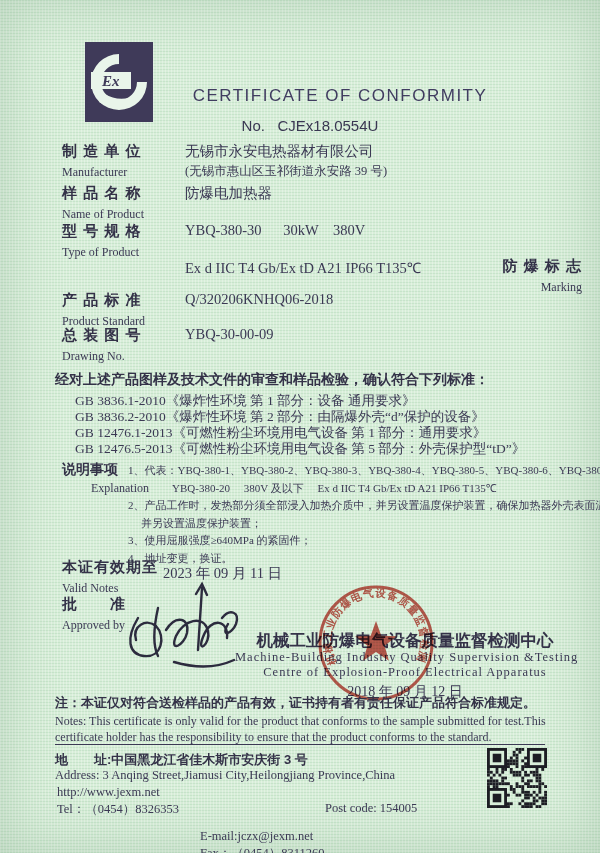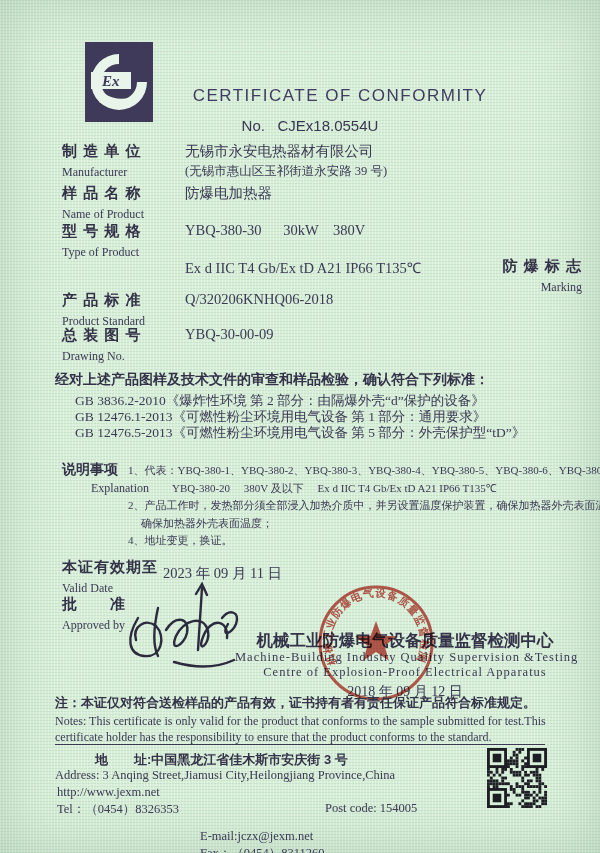--- a/index.html
+++ b/index.html
@@ -54,21 +54,21 @@
   .stamp{left:316px; top:582px; opacity:.88; mix-blend-mode:multiply;}
 
   .notes{left:55px; top:694px; width:505px;}
   .notes-cn{font-size:13px; font-weight:bold; color:#343248;}
   .notes-en{font-size:12px; font-family:"Liberation Serif", serif; line-height:15.5px; margin-top:2px;}
 
   .divider{left:55px; top:744px; width:490px; border-top:1.5px solid #3b3954;}
 
   .footer{left:55px; top:751px; width:445px; height:70px;}
   .f-line{position:absolute; left:0; white-space:pre;}
-  .fl1{top:0; font-size:13px; font-weight:bold; color:#343248;margin-left:40px;}
+  .fl1{top:0; font-size:13px; font-weight:bold; color:#343248;}
   .fl2{top:17px; font-size:12.5px; font-family:"Liberation Serif", serif;}
   .fl3{top:34px; width:100%; height:16px;} .fl4{top:50px; width:100%; height:16px;}
   .fcell{position:absolute; top:0; font-size:12.5px; font-family:"Liberation Serif", serif; white-space:pre;}
   .c1{left:2px;} .c2{left:145px;margin-top:44px;} .c3{left:270px;}
 
   .qr{left:487px; top:747px;}
 </style>
 </head>
 <body>
 
@@ -114,41 +114,43 @@
   </div>
   <div class="abs row r6">
     <div class="lbl-cn">总 装 图 号</div>
     <div class="lbl-en">Drawing No.</div>
     <div class="val">YBQ-30-00-09</div>
   </div>
 
   <div class="abs std">
     <div class="std-cn">经对上述产品图样及技术文件的审查和样品检验，确认符合下列标准：</div>
     <div class="std-items">
+      <div class="std-item">GB 3836.1-2010《爆炸性环境 第 1 部分：设备 通用要求》</div>
       <div class="std-item">GB 3836.2-2010《爆炸性环境 第 2 部分：由隔爆外壳“d”保护的设备》</div>
       <div class="std-item">GB 12476.1-2013《可燃性粉尘环境用电气设备 第 1 部分：通用要求》</div>
       <div class="std-item">GB 12476.5-2013《可燃性粉尘环境用电气设备 第 5 部分：外壳保护型“tD”》</div>
     </div>
   </div>
 
   <div class="abs expl">
     <div class="expl-lbl-cn">说明事项</div>
     <div class="expl-lbl-en">Explanation</div>
     <div class="expl-items">
       <div class="expl-line">1、代表：YBQ-380-1、YBQ-380-2、YBQ-380-3、YBQ-380-4、YBQ-380-5、YBQ-380-6、YBQ-380-10、</div>
       <div class="expl-line ind1">YBQ-380-20　 380V 及以下　 Ex d IIC T4 Gb/Ex tD A21 IP66 T135℃</div>
       <div class="expl-line">2、产品工作时，发热部分须全部浸入加热介质中，并另设置温度保护装置，确保加热器外壳表面温度</div>
-      <div class="expl-line ind2">确保加热器外壳表面温度；</div>
+      <div class="expl-line ind2">并另设置温度保护装置；</div>
+      <div class="expl-line">3、使用屈服强度≥640MPa 的紧固件；</div>
       <div class="expl-line">4、地址变更，换证。</div>
     </div>
   </div>
 
   <div class="abs validity">
     <div class="lbl-cn">本证有效期至</div>
-    <div class="lbl-en">Valid Date</div>
+    <div class="lbl-en">Valid Notes</div>
     <div class="date">2023 年 09 月 11 日</div>
   </div>
 
   <div class="abs approval">
     <div class="lbl-cn">批　　准</div>
     <div class="lbl-en">Approved by</div>
   </div>
 
   <svg class="abs signature" width="150" height="92" viewBox="0 0 150 92" fill="none">
     <g stroke="#2c2b3e" stroke-width="2.4" stroke-linecap="round" fill="none">

